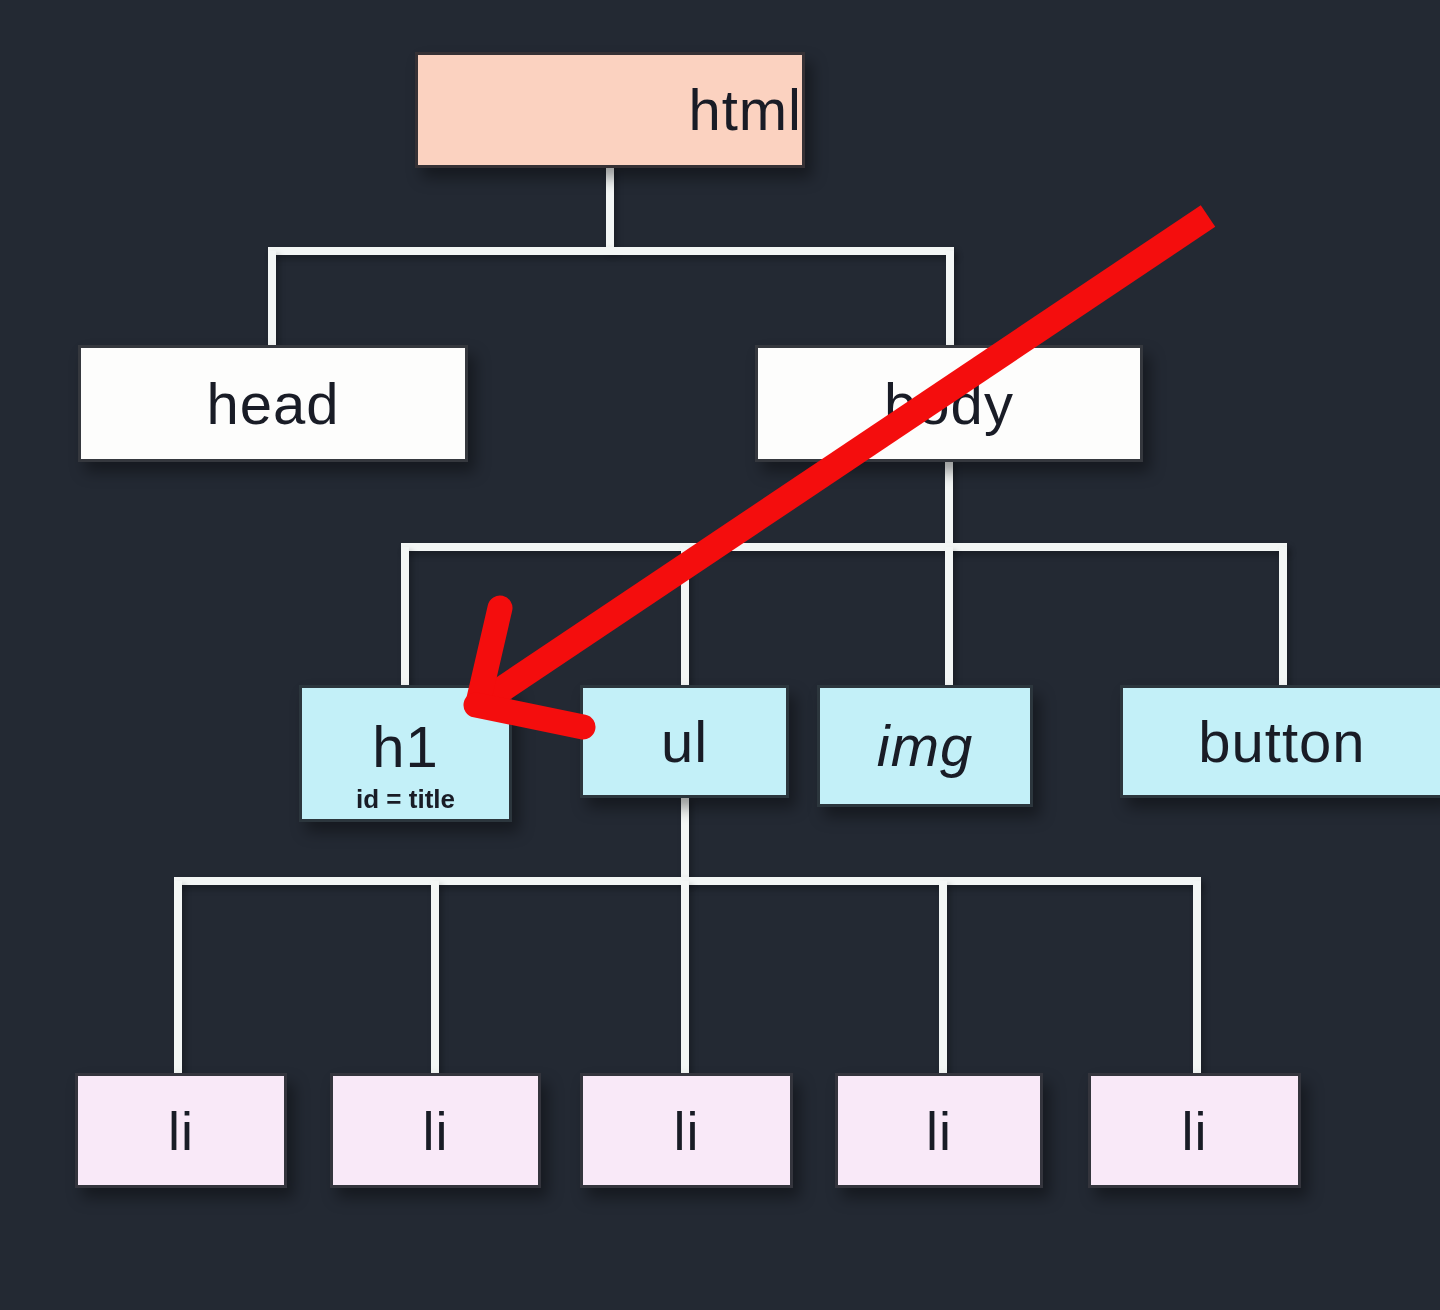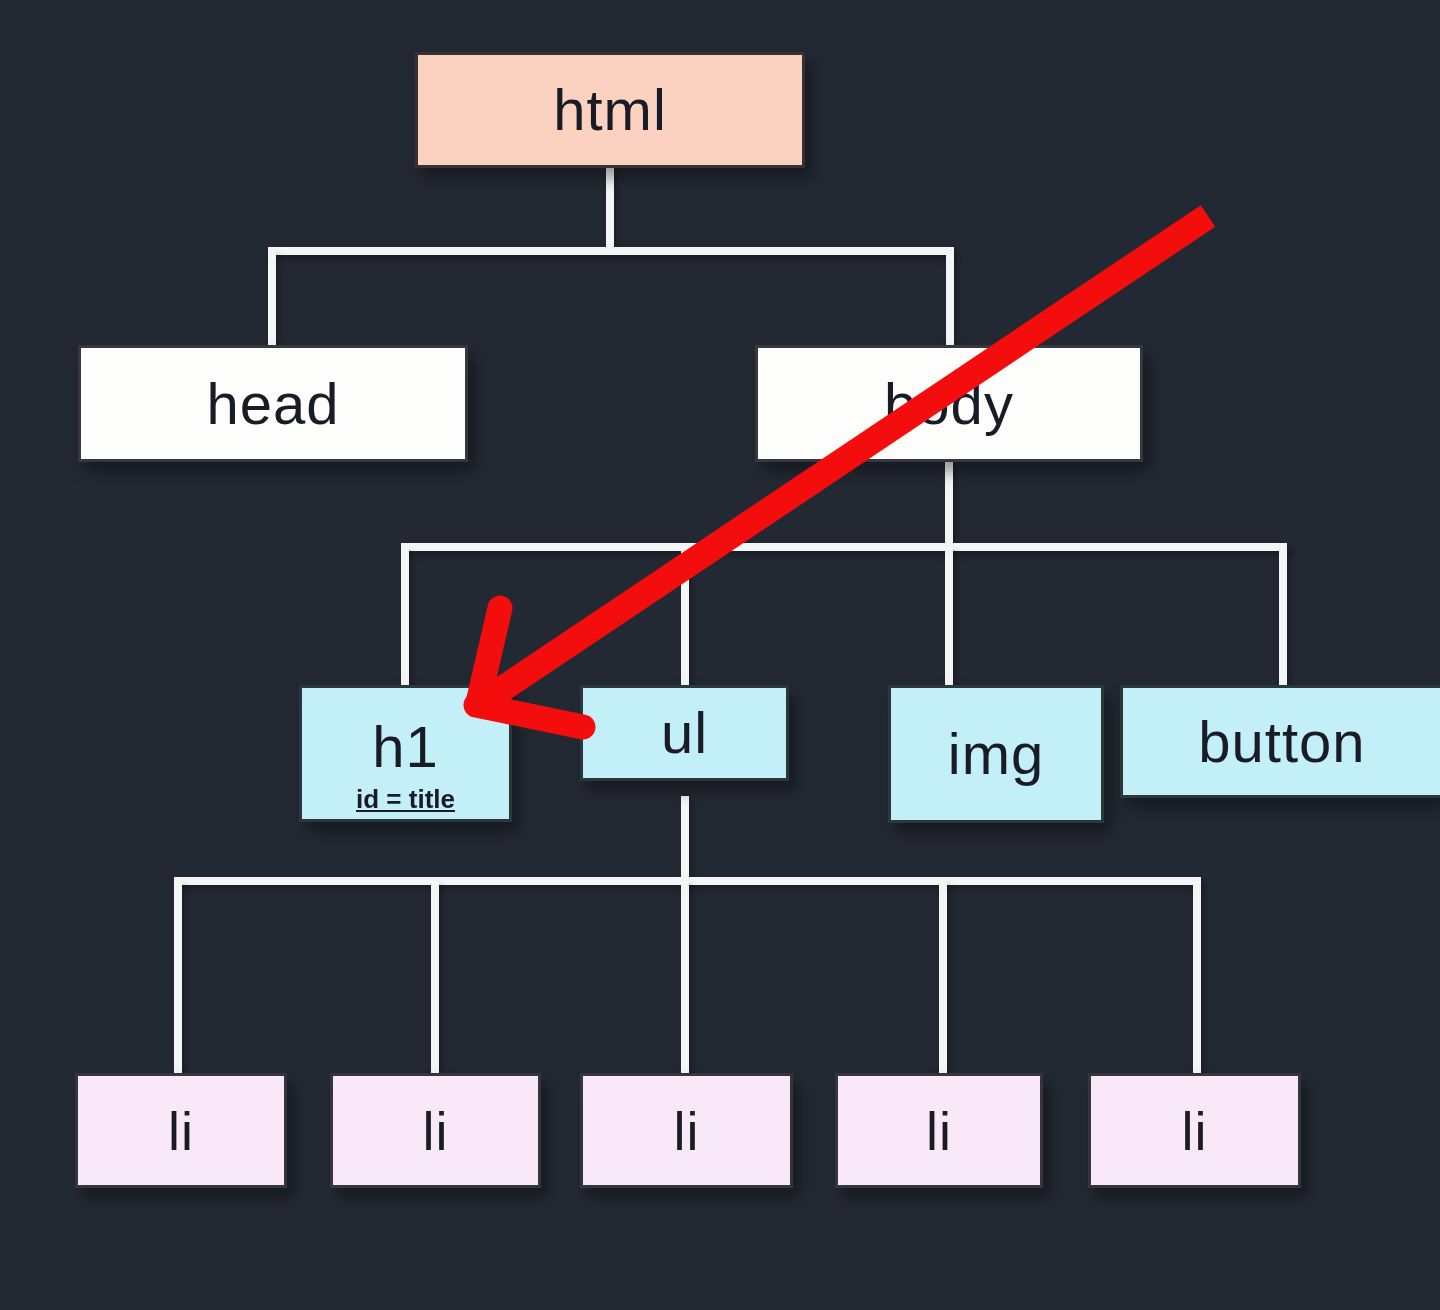--- a/index.html
+++ b/index.html
@@ -22,35 +22,34 @@
     align-items: center;
     justify-content: center;
     border: 3px solid rgba(18, 21, 28, 0.85);
     box-shadow: 7px 10px 14px rgba(0, 0, 0, 0.38);
     color: var(--text, #191c26);
     font-size: 58px;
     font-weight: 500;
     letter-spacing: 1px;
     box-sizing: border-box;
   }
-  .lvl-root  { background: var(--node-root, #fbd2c0); }
+  .lvl-root  { background: var(--node-root, #fbd2c0); justify-content: flex-end; }
   .lvl-white { background: var(--node-level2, #fdfdfc); }
   .lvl-cyan  { background: var(--node-level3, #c3f0f8); }
   .lvl-pink  { background: var(--node-level4, #f9e9f8); font-size: 54px; justify-content: center; }
   .node .main-label { line-height: 1; }
   .node .sub-label {
     position: absolute;
     bottom: 4px;
     left: 0;
     right: 0;
     text-align: center;
     font-size: 26px;
     font-weight: 700;
     letter-spacing: 0;
-    text-decoration: underline;
   }
   .has-sub .main-label { margin-bottom: 14px; }
   
   .conn {
     position: absolute;
     background: var(--connector, #f3f6f5);
     box-shadow: 3px 4px 6px rgba(0, 0, 0, 0.28);
   }
   
   #arrow-layer {
@@ -96,25 +95,25 @@
 
   <div class="node lvl-white" style="left:755px; top:345px; width:388px; height:117px;">
     <span class="main-label">body</span>
   </div>
 
   <div class="node lvl-cyan has-sub" style="left:299px; top:685px; width:213px; height:137px;">
     <span class="main-label">h1</span>
     <span class="sub-label">id = title</span>
   </div>
 
-  <div class="node lvl-cyan" style="left:580px; top:685px; width:209px; height:96px;">
+  <div class="node lvl-cyan" style="left:580px; top:685px; width:209px; height:113px;">
     <span class="main-label">ul</span>
   </div>
 
-  <div class="node lvl-cyan" style="left:888px; top:685px; width:216px; height:138px;">
+  <div class="node lvl-cyan" style="left:817px; top:685px; width:216px; height:122px;font-style:italic;">
     <span class="main-label">img</span>
   </div>
 
   <div class="node lvl-cyan" style="left:1120px; top:685px; width:324px; height:113px;">
     <span class="main-label">button</span>
   </div>
 
   <div class="node lvl-pink" style="left:75px; top:1073px; width:212px; height:115px;">
     <span class="main-label">li</span>
   </div>

